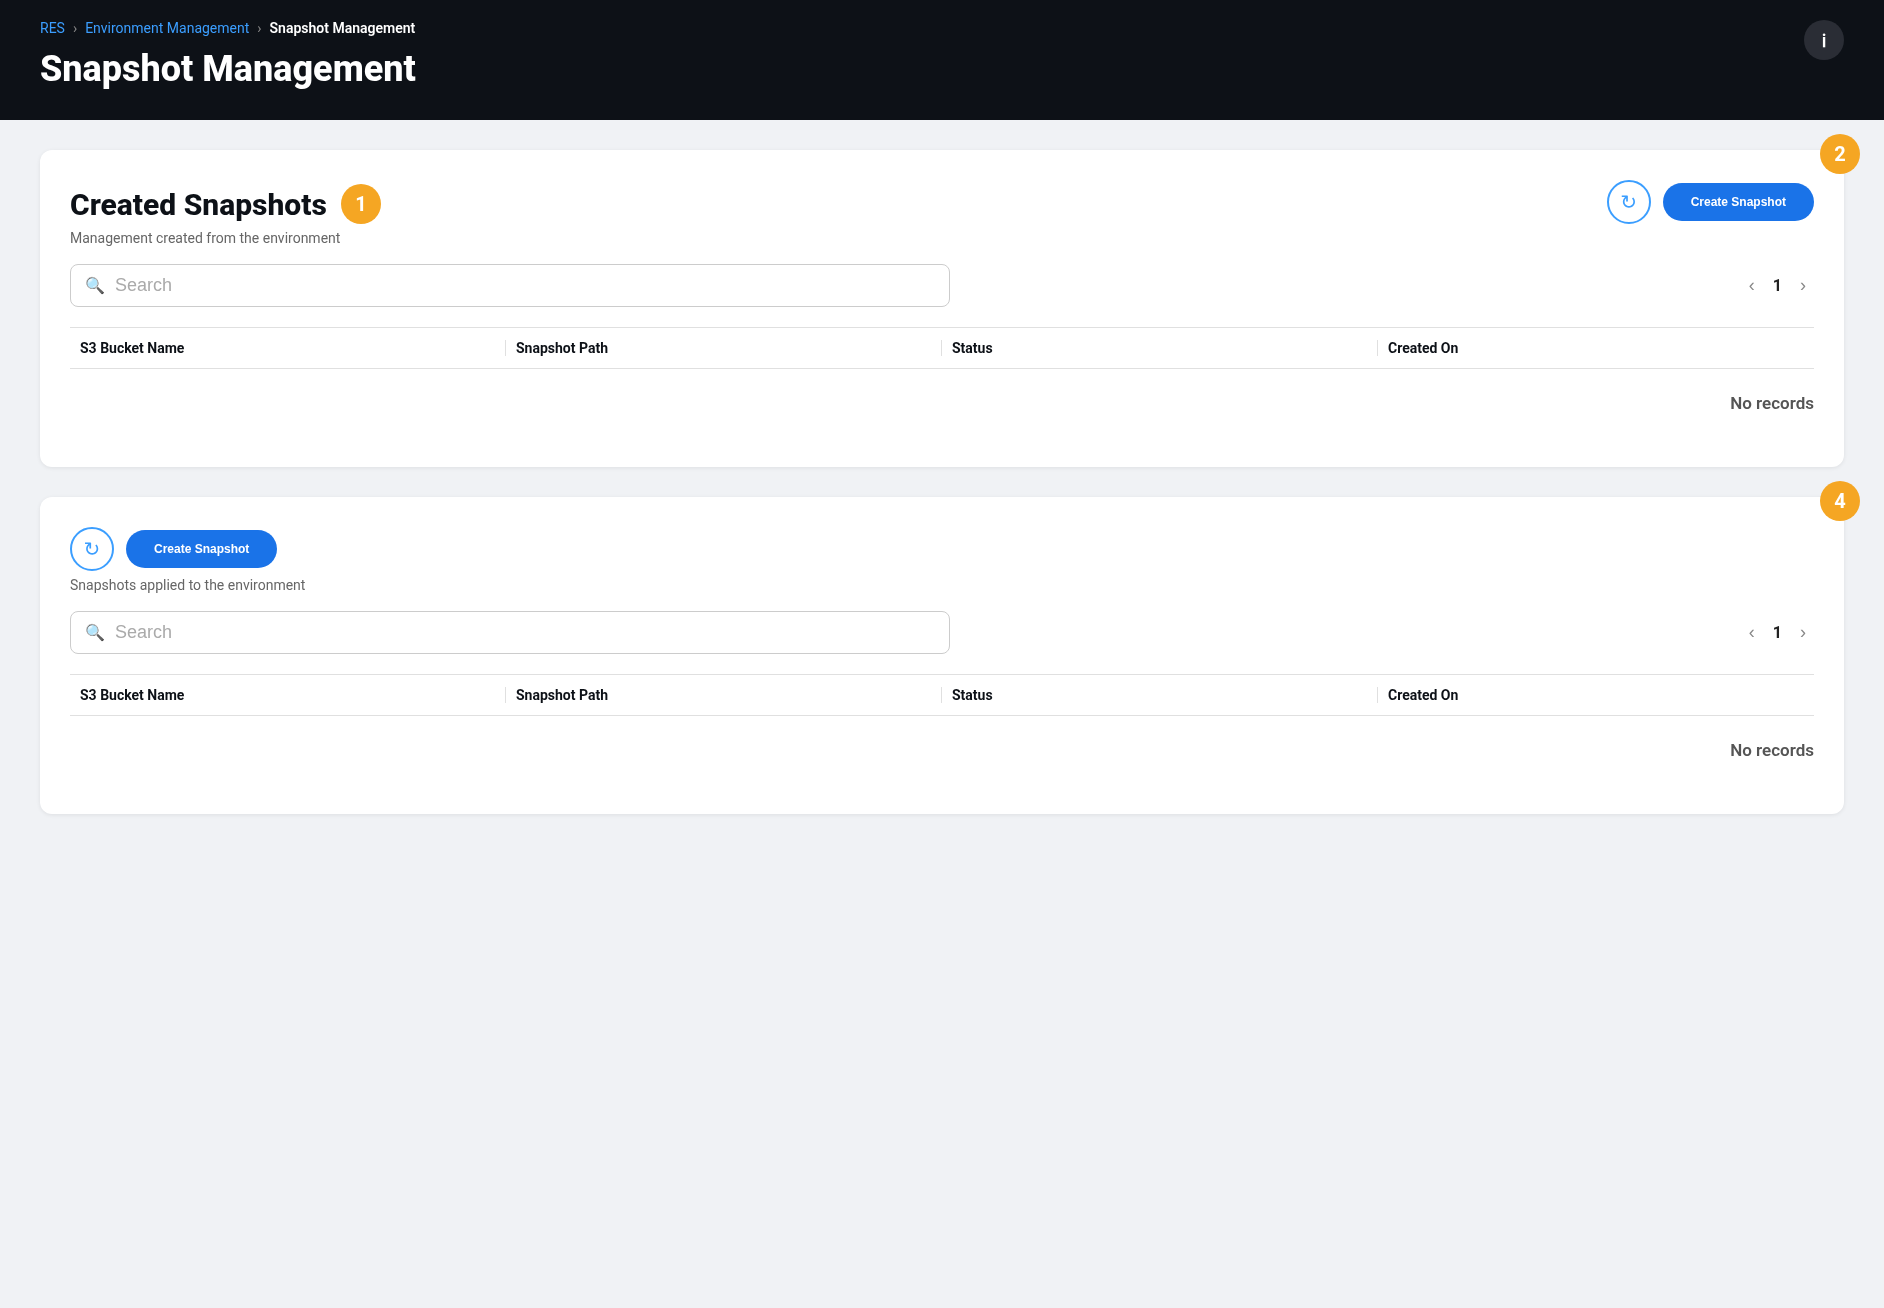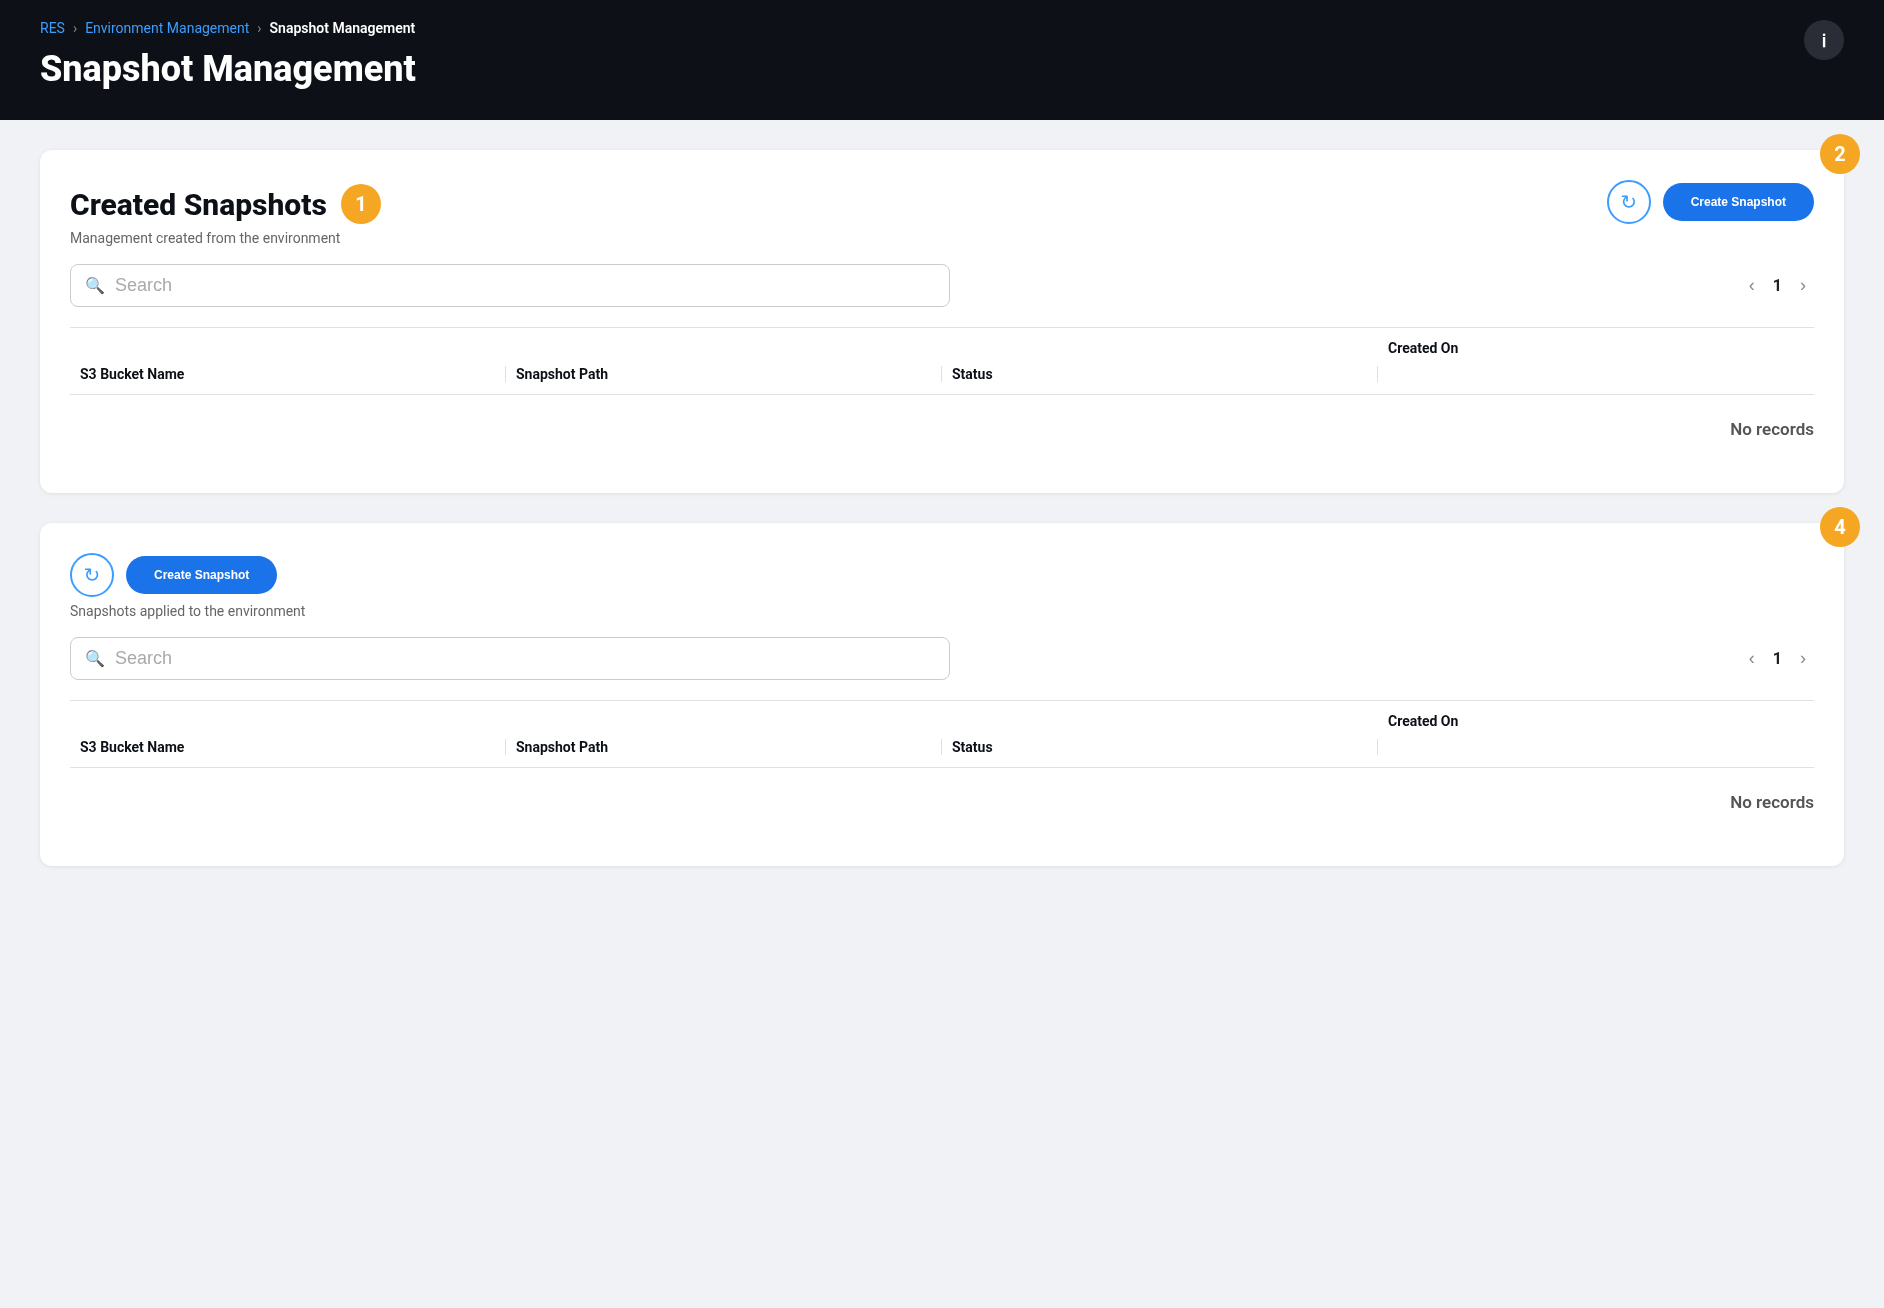--- a/index.html
+++ b/index.html
@@ -231,21 +231,20 @@
 
     .table-col-header {
       font-size: 14px;
       font-weight: 700;
       color: #0d1117;
       padding: 0 10px;
     }
 
     .table-col-header:not(:last-child) {
       border-right: 1.5px solid #e0e0e0;
-      margin-top: 26px;
     }
 
     .table-empty {
       padding: 24px 0;
       text-align: right;
       color: #555;
       font-size: 17px;
       font-weight: 600;
     }
   </style>

